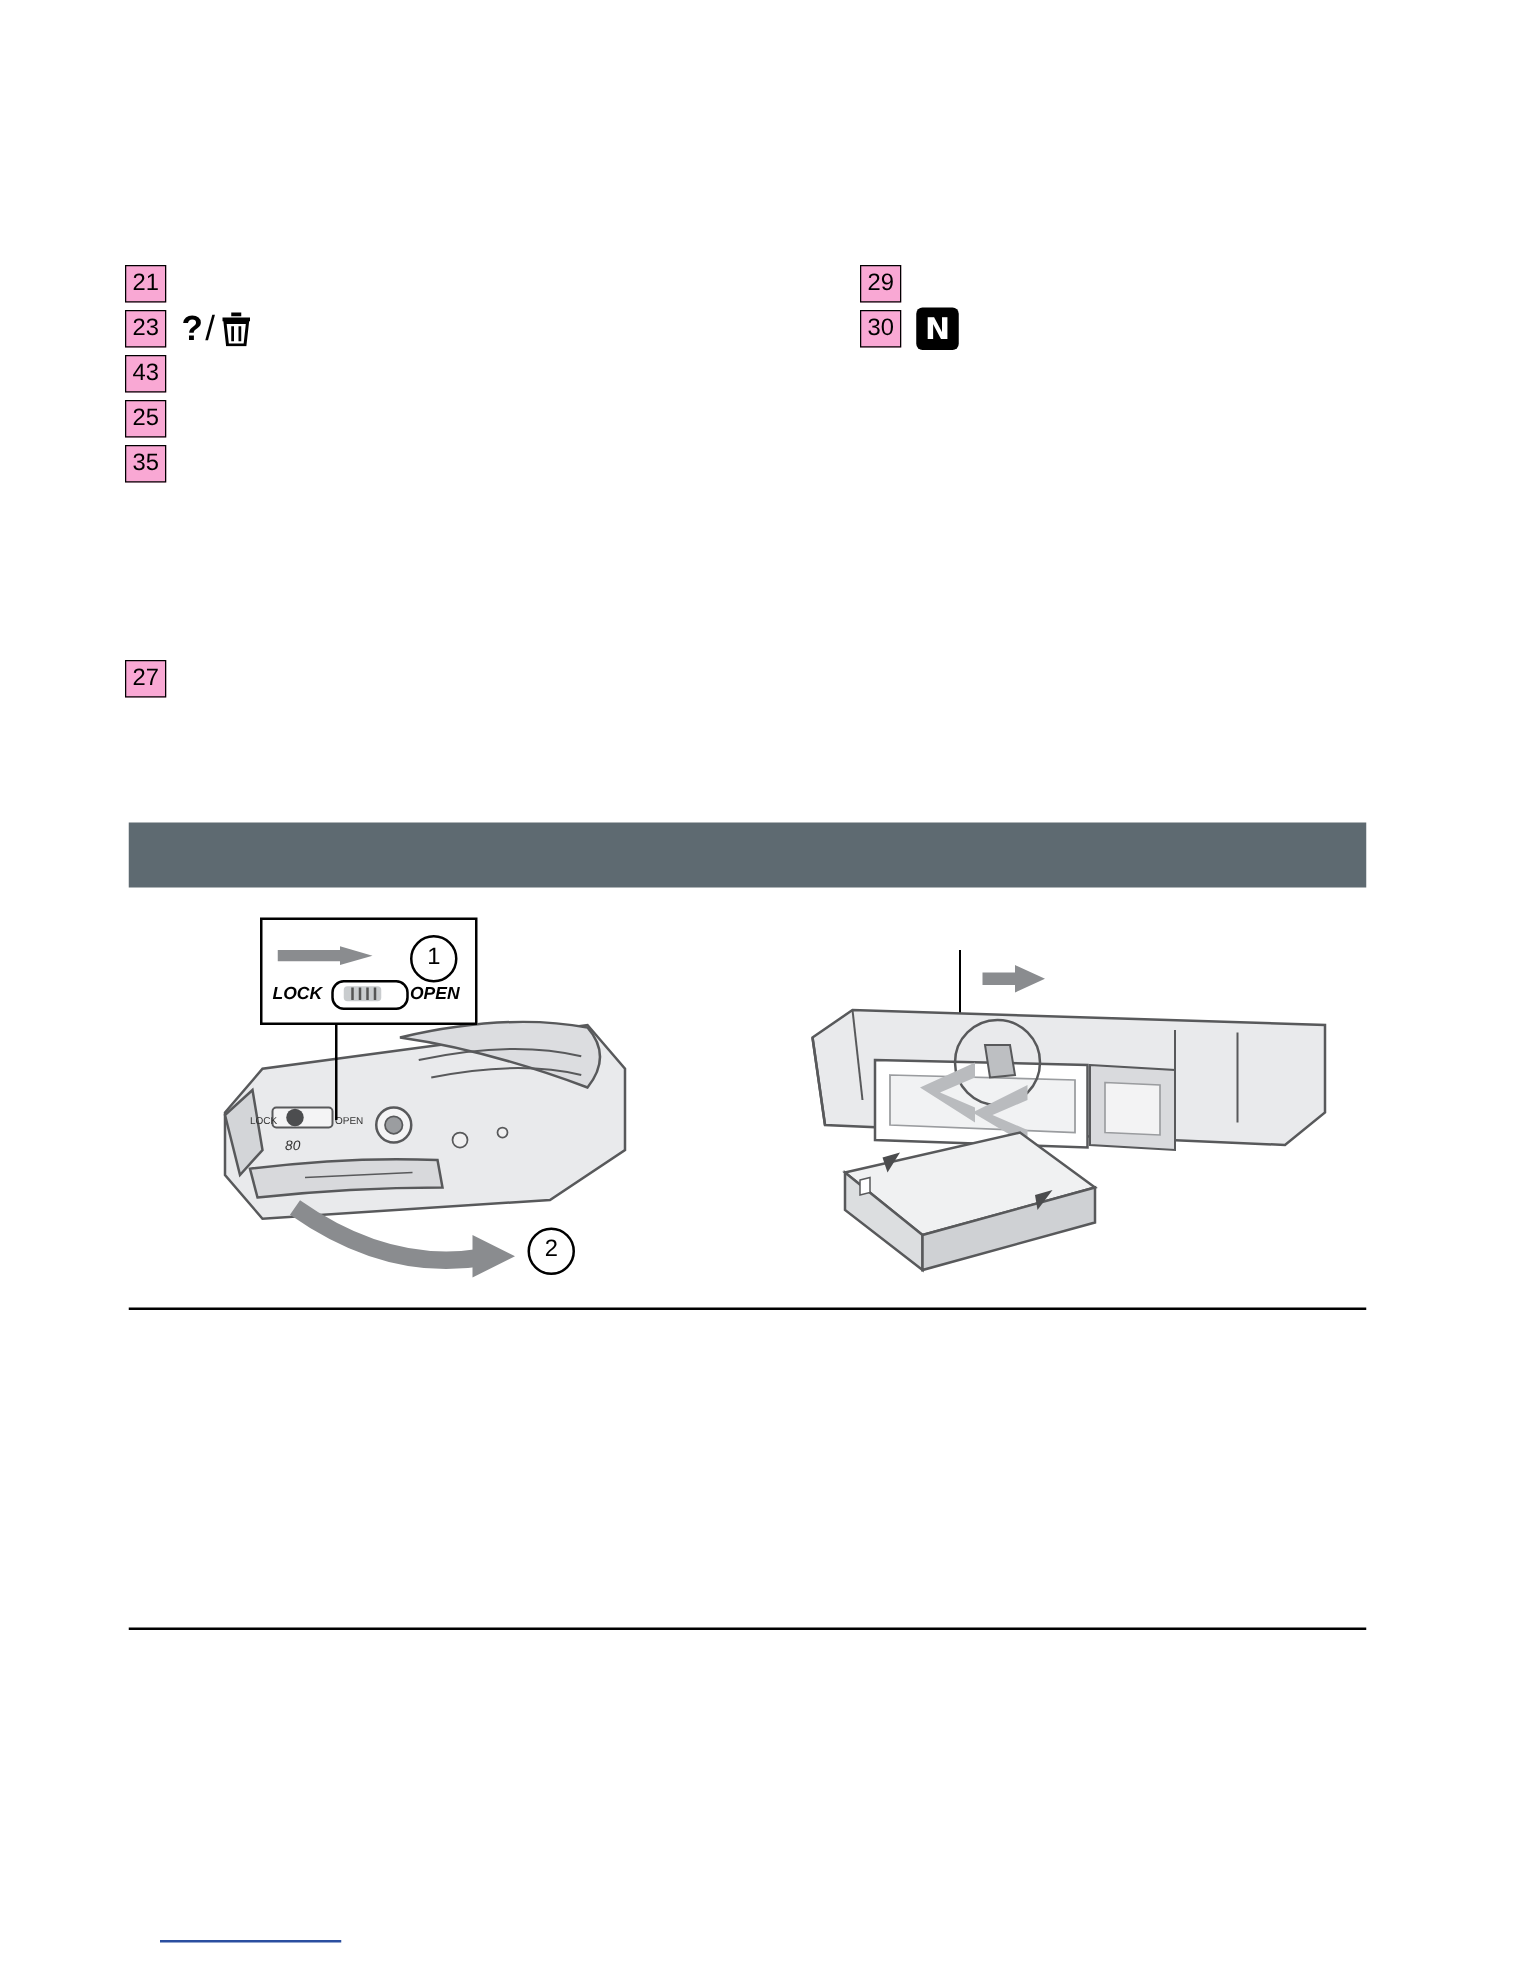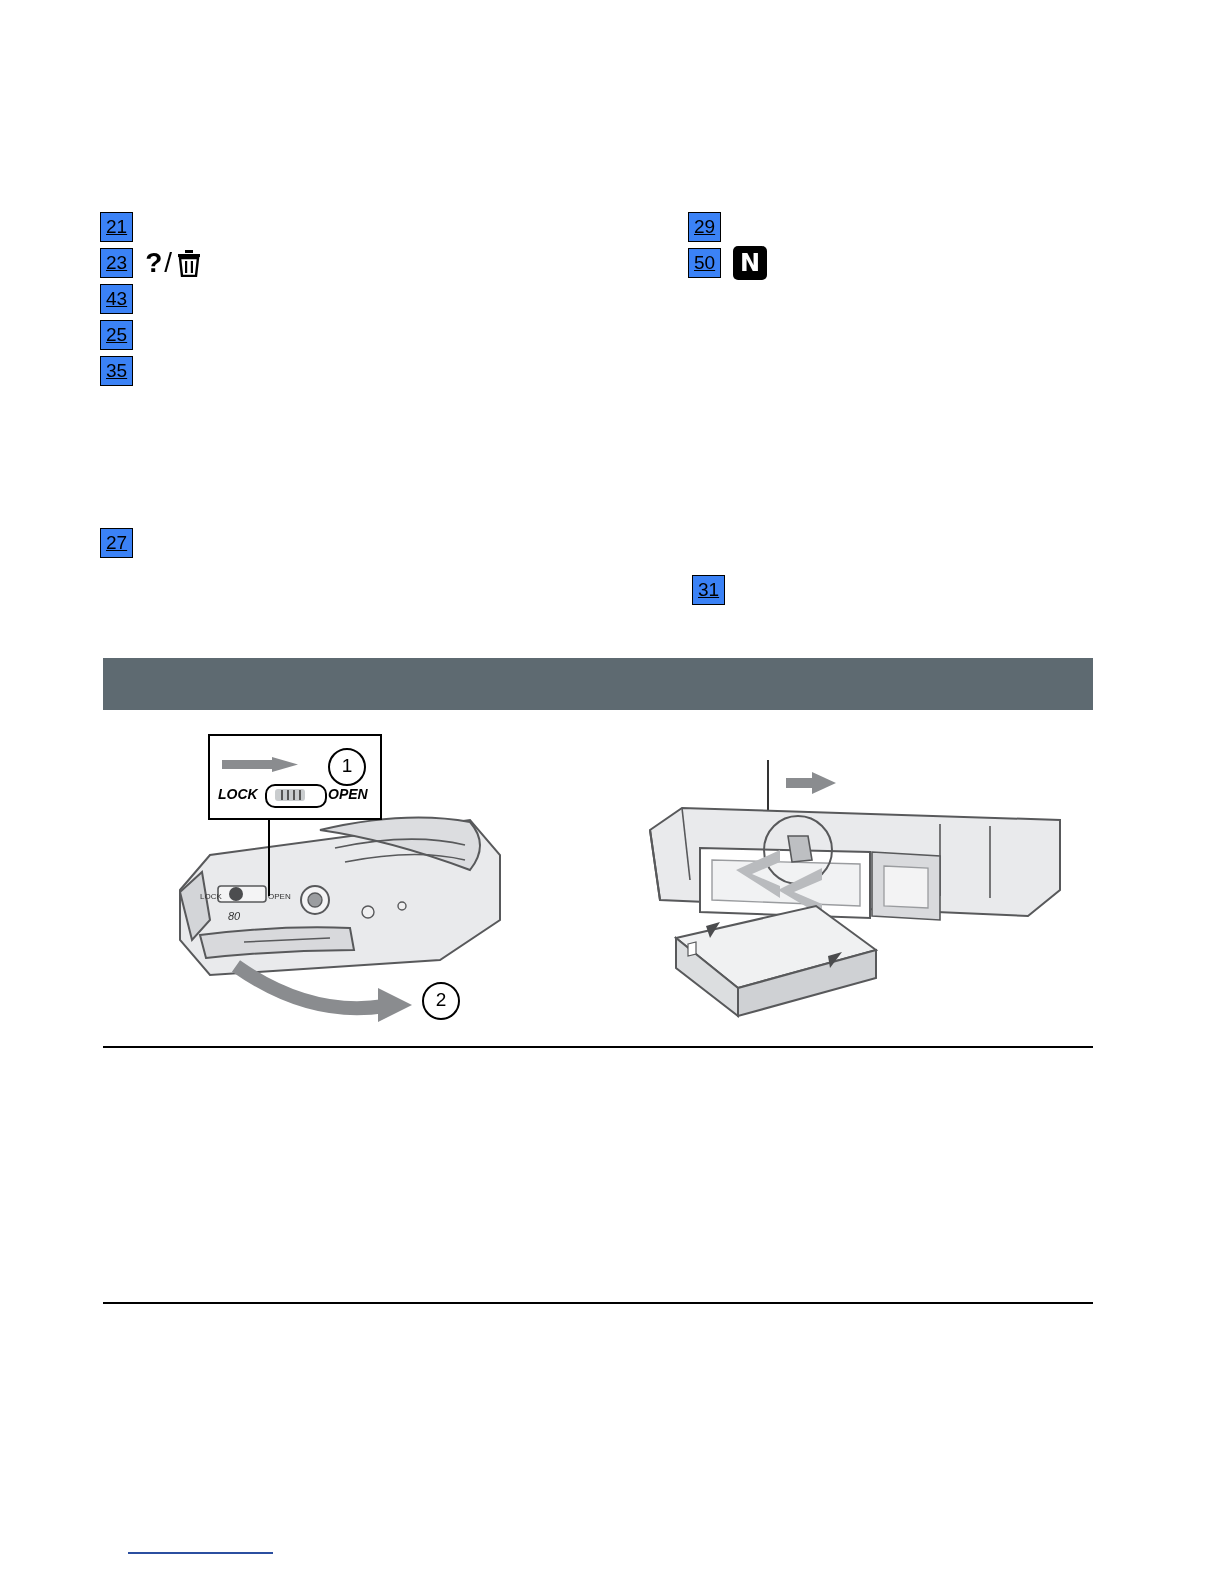--- a/index.html
+++ b/index.html
@@ -25,22 +25,21 @@
   .num-box {
     display: inline-block;
     border: 1.6px solid #000;
     font-family: "Liberation Sans", sans-serif;
     font-size: 19px;
     line-height: 1;
     padding: 4px 5px 5px 5px;
     min-width: 25px;
     text-align: left;
     box-sizing: border-box;
-    background: #3b82f6;
-    text-decoration: underline;
+    background: #f9a8d4;
   }
 
   .legend-row {
     display: flex;
     align-items: center;
     height: 30px;
     margin-bottom: 6px;
   }
   .legend-row .legend-text {
     font-size: 17px;
@@ -297,32 +296,26 @@
       <span class="legend-text"></span>
     </div>
   </div>
 
   <div class="legend-right">
     <div class="legend-row">
       <span class="num-box">29</span>
       <span class="legend-text"></span>
     </div>
     <div class="legend-row">
-      <span class="num-box">50</span>
+      <span class="num-box">30</span>
       <span class="nfc-icon"></span>
       <span class="legend-text"></span>
     </div>
   </div>
 
-  <div class="legend-right-2">
-    <div class="legend-row">
-      <span class="num-box">31</span>
-      <span class="legend-text"></span>
-    </div>
-  </div>
 
   <div class="section-bar">
     <span style="color:#fff;font-size:20px;display:block;padding:14px 0 0 18px;"></span>
   </div>
 
   <div class="figure-left">
 
     <svg width="480" height="300" viewBox="0 0 480 300" style="position:absolute;left:0;top:70px;">
 
       <path d="M40 90 L70 55 L330 20 L360 55 L360 120 L300 160 L70 175 L40 140 Z" fill="#e9eaec" stroke="#58595b" stroke-width="2"></path>

